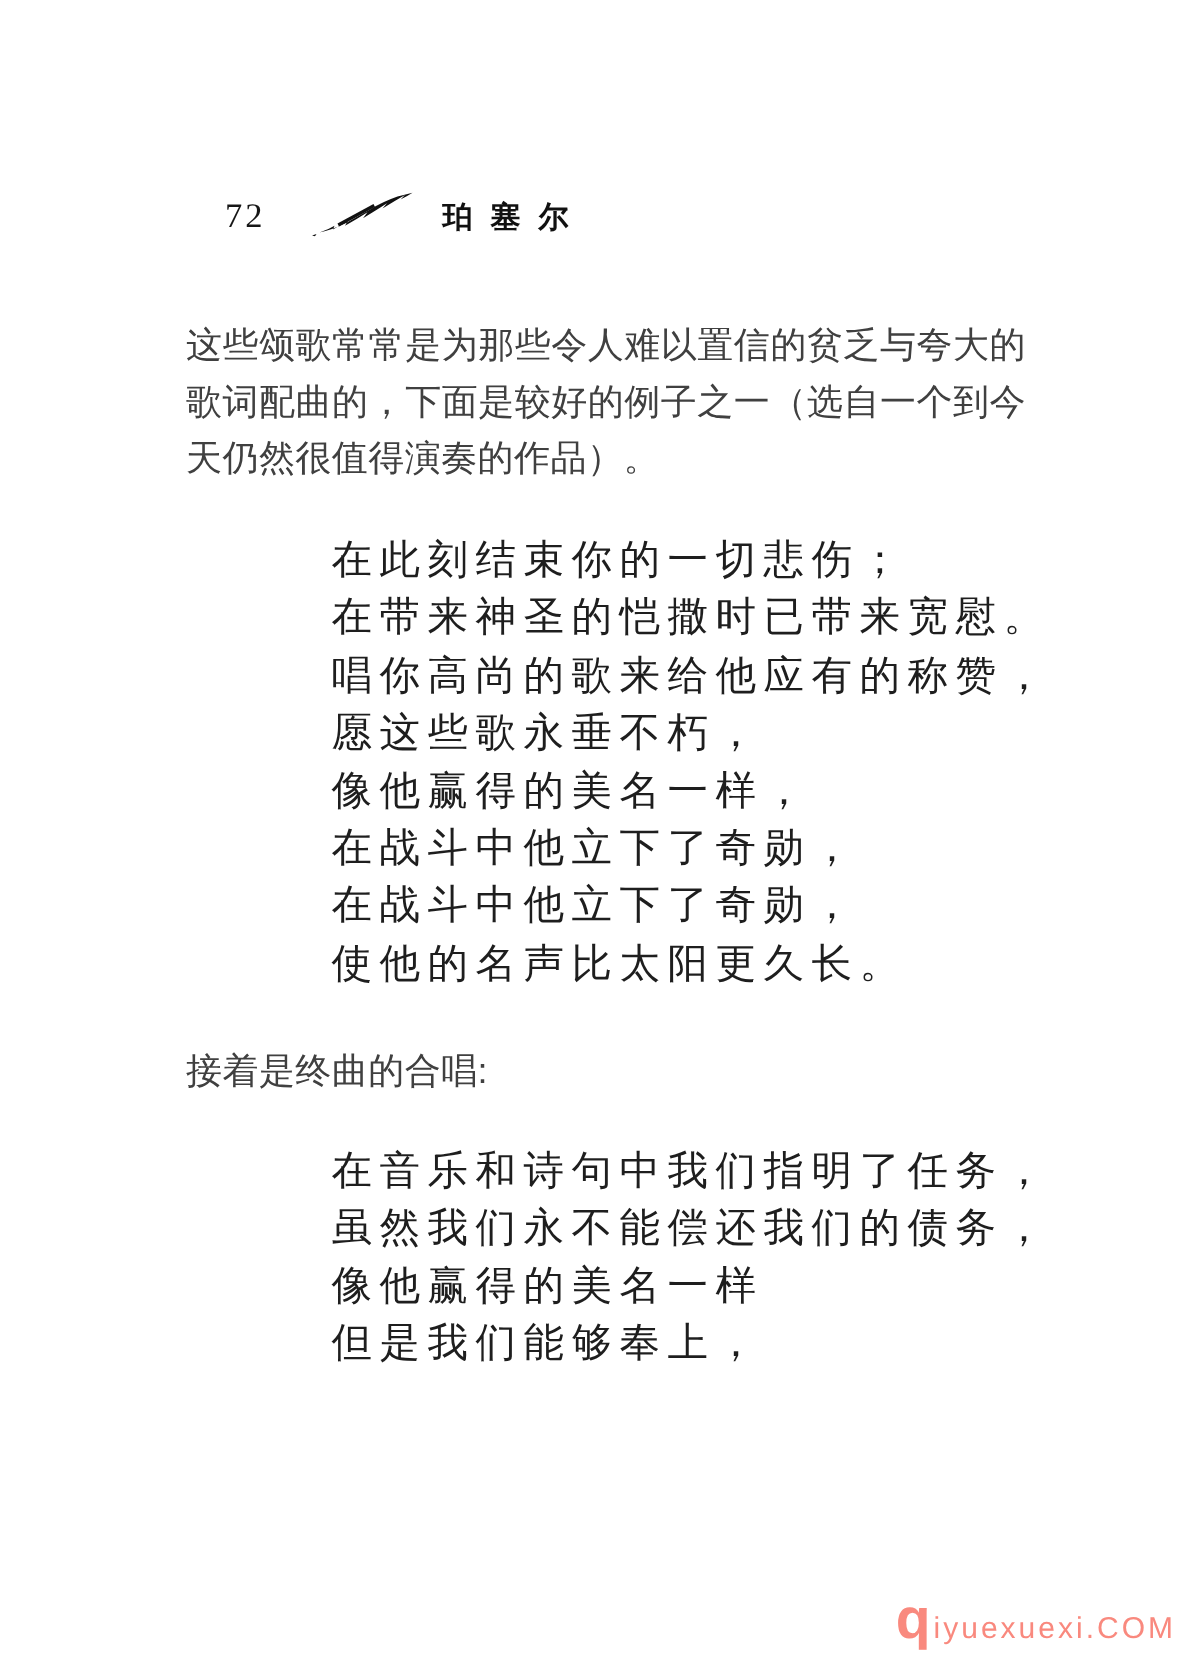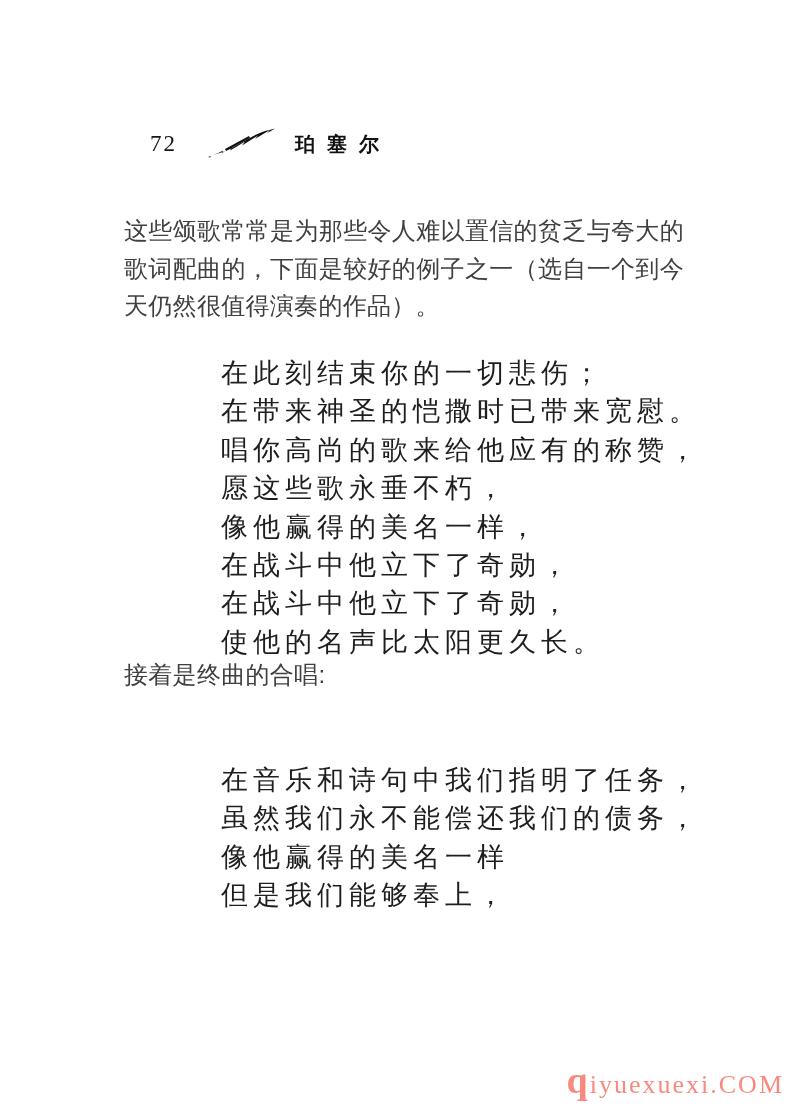--- a/index.html
+++ b/index.html
@@ -54,42 +54,42 @@
     font-family: "Liberation Sans", sans-serif;
     font-size: 24px;
     line-height: 37.5px;
     letter-spacing: 0.3px;
     color: #404040;
     text-align: justify;
     text-align-last: left;
   }
   .para-intro { top: 212px; }
   .para-chorus {
-    top: 656px;
+    top: 696px;
     width: 640px;
     text-align: left;
   }
   .verse {
     position: absolute;
     left: 221px;
     font-family: "Liberation Serif", serif;
     font-size: 27px;
     line-height: 38.4px;
     letter-spacing: 5px;
     color: #1e1e1e;
     white-space: nowrap;
   }
   .verse-1 { top: 354px; }
   .verse-2 { top: 761px; }
   .watermark {
     position: absolute;
     right: 10px;
     bottom: 18px;
-    font-family: Liberation Serif, serif;
-    font-size: 26px;
+    font-family: Liberation Sans, sans-serif;
+    font-size: 20px;
     letter-spacing: 2px;
     color: #f9897e;
     white-space: nowrap;
   }
   .watermark::first-letter {
     font-weight: bold;
     font-size: 38px;
   }
 </style>
 </head>

